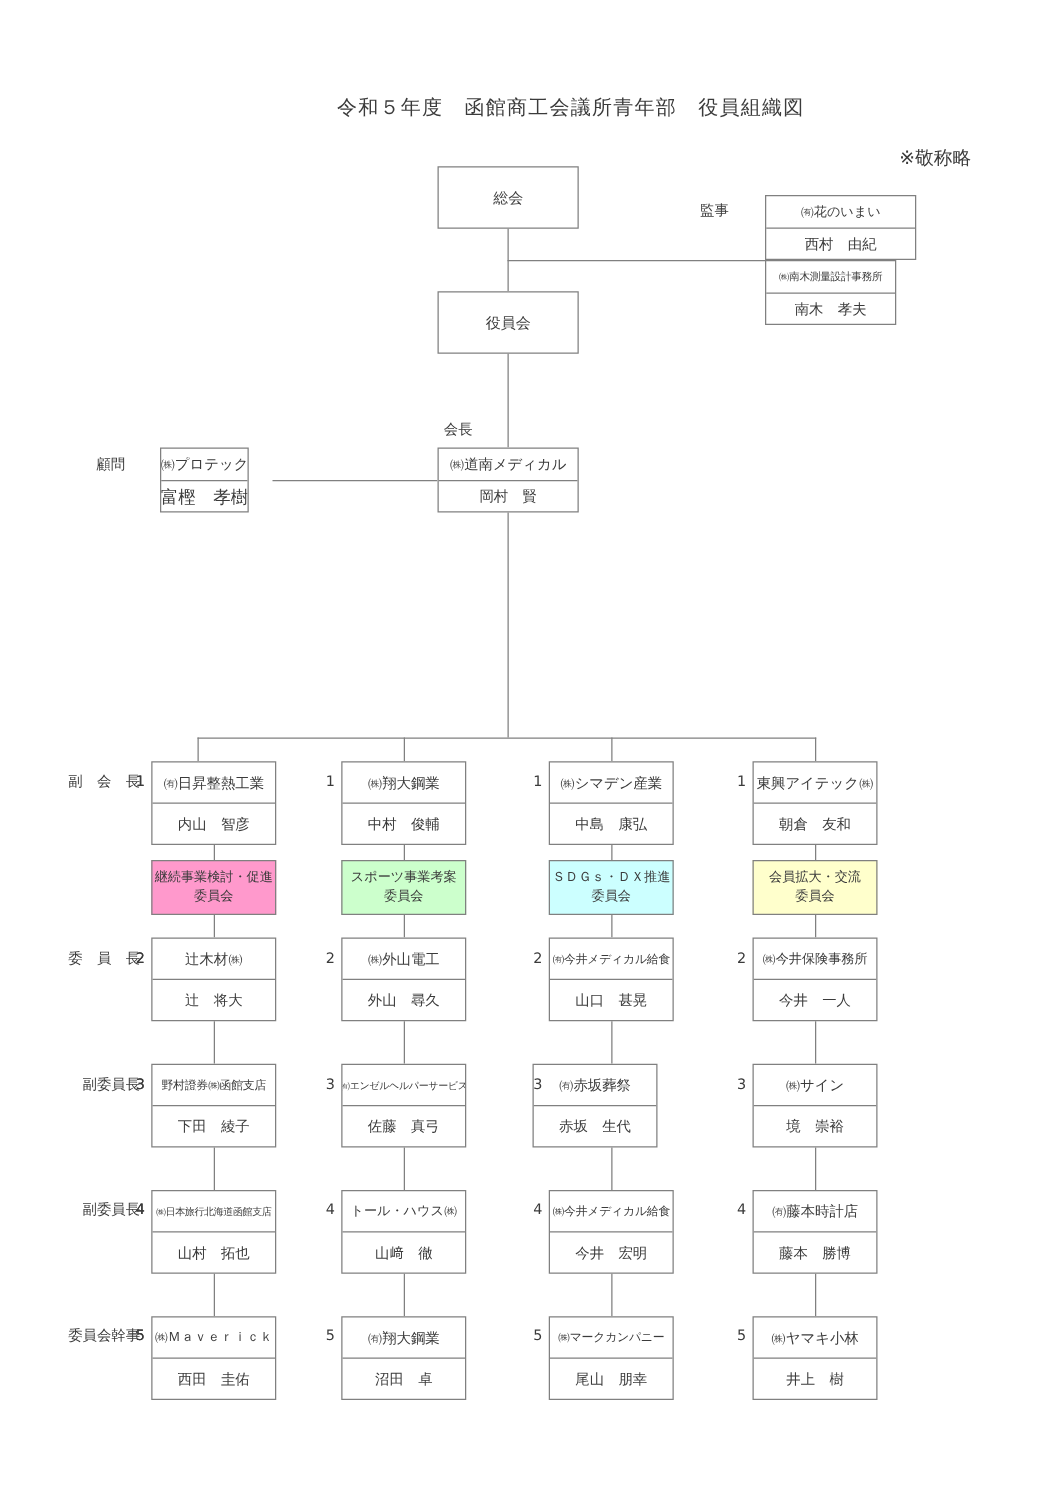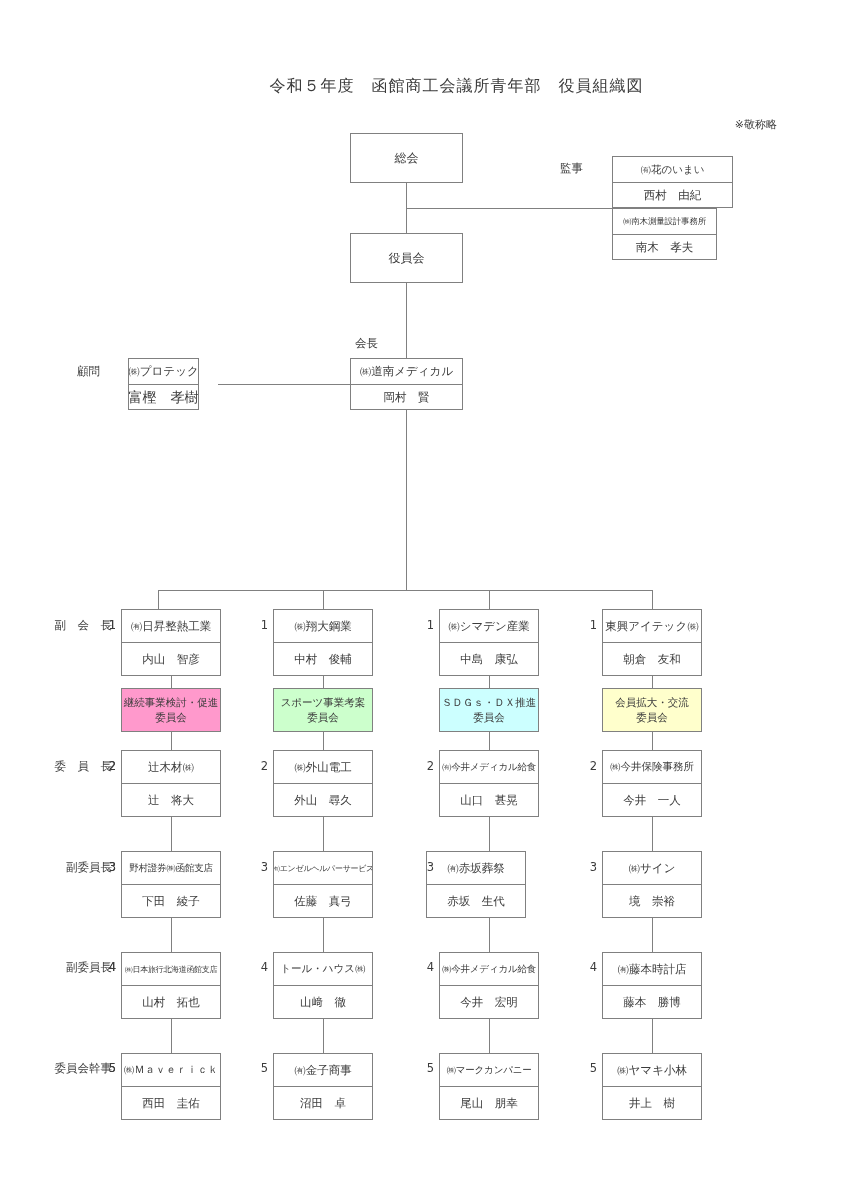--- a/index.html
+++ b/index.html
@@ -27,21 +27,21 @@
     text-align: center;
     font-size: 16px;
     letter-spacing: 1px;
     color: #3b3b3b;
     white-space: pre;
     margin-left: 32px;
   }
   .note {
     position: absolute;
     right: 72px; top: 117px;
-    font-size: 11px;
+    font-size: 15px;
     color: #3b3b3b;
     white-space: pre;
   }
   .rowlabel {
     position: absolute;
     font-size: 11.5px;
     color: #3b3b3b;
     white-space: pre;
     text-align: right;
   }
@@ -260,21 +260,21 @@
 
   <div class="box unit" style="left:273px; top:952px; width:100px; height:67px;">
     <div class="cell top mid">トール・ハウス㈱</div>
     <div class="cell">山﨑　徹</div>
   </div>
   <div class="numlabel" style="left:256px; top:960px; width:12px;">4</div>
 
   <div class="vline" style="left:323px; top:1019px; height:34px;"></div>
 
   <div class="box unit" style="left:273px; top:1053px; width:100px; height:67px;">
-    <div class="cell top">㈲金子商事</div>
+    <div class="cell top">㈲翔大鋼業</div>
     <div class="cell">沼田　卓</div>
   </div>
   <div class="numlabel" style="left:256px; top:1061px; width:12px;">5</div>
 
   <div class="vline" style="left:489px; top:590px; height:19px;"></div>
 
   <div class="box unit" style="left:439px; top:609px; width:100px; height:67px;">
     <div class="cell top">㈱シマデン産業</div>
     <div class="cell">中島　康弘</div>
   </div>

